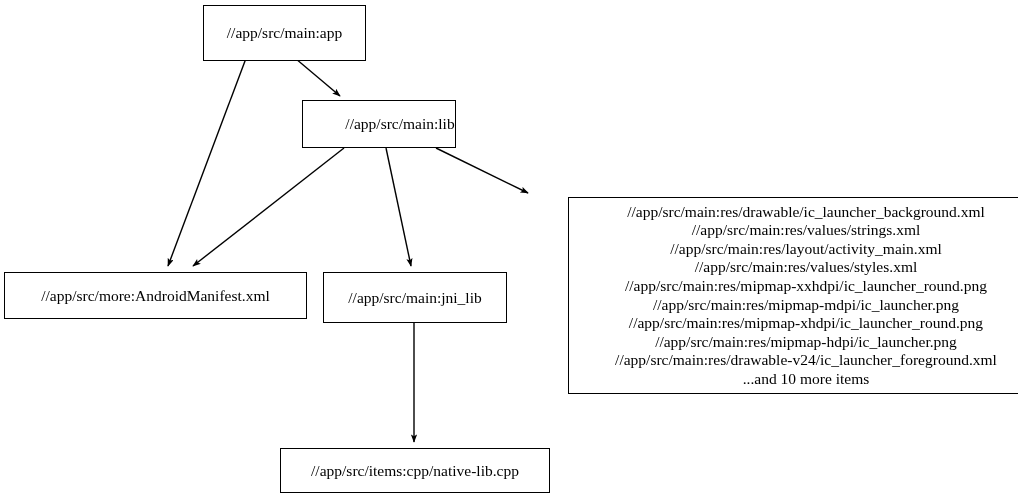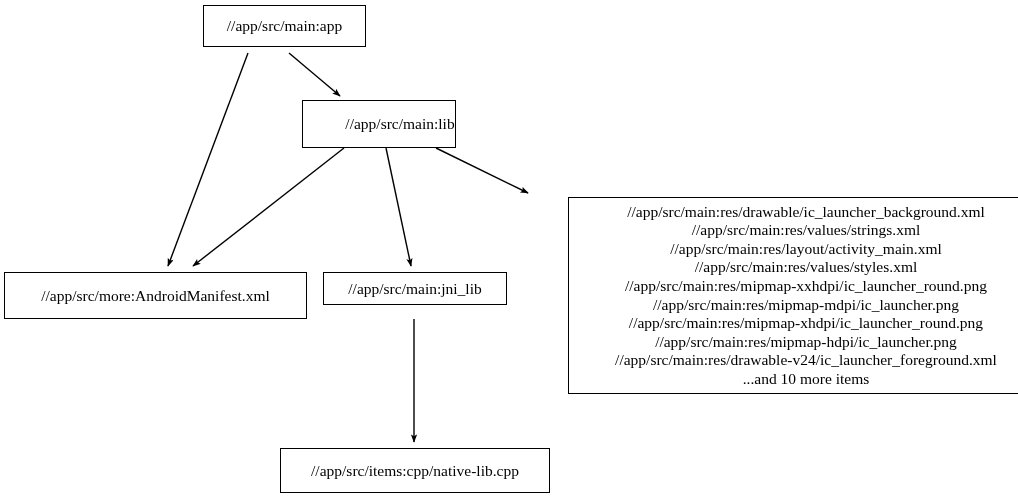--- a/index.html
+++ b/index.html
@@ -49,24 +49,24 @@
     padding: 4px 22px;
     margin-left: 38px;
   }
   .node-multiline .label {
     display: block;
     width: 100%;
     white-space: pre-line;
   }
 
   
-  #node-app           { left: 203px; top: 5px;   width: 163px; height: 42px; }
+  #node-app           { left: 203px; top: 5px;   width: 163px; height: 56px; }
   #node-lib           { left: 302px; top: 100px; width: 154px; height: 48px; padding-left: 42px; }
   #node-manifest      { left: 4px;   top: 272px; width: 303px; height: 47px; }
-  #node-jni-lib       { left: 323px; top: 272px; width: 184px; height: 33px; text-align: center; }
+  #node-jni-lib       { left: 323px; top: 272px; width: 184px; height: 51px; text-align: center; }
   #node-res-group     { left: 530px; top: 197px; width: 476px; height: 197px; }
   #node-native-lib    { left: 280px; top: 448px; width: 270px; height: 45px; }
 </style>
 </head>
 <body>
 
 <div id="canvas">
 
   <svg id="edges" viewBox="0 0 1018 496" width="1018" height="496" xmlns="http://www.w3.org/2000/svg">
     <defs>

